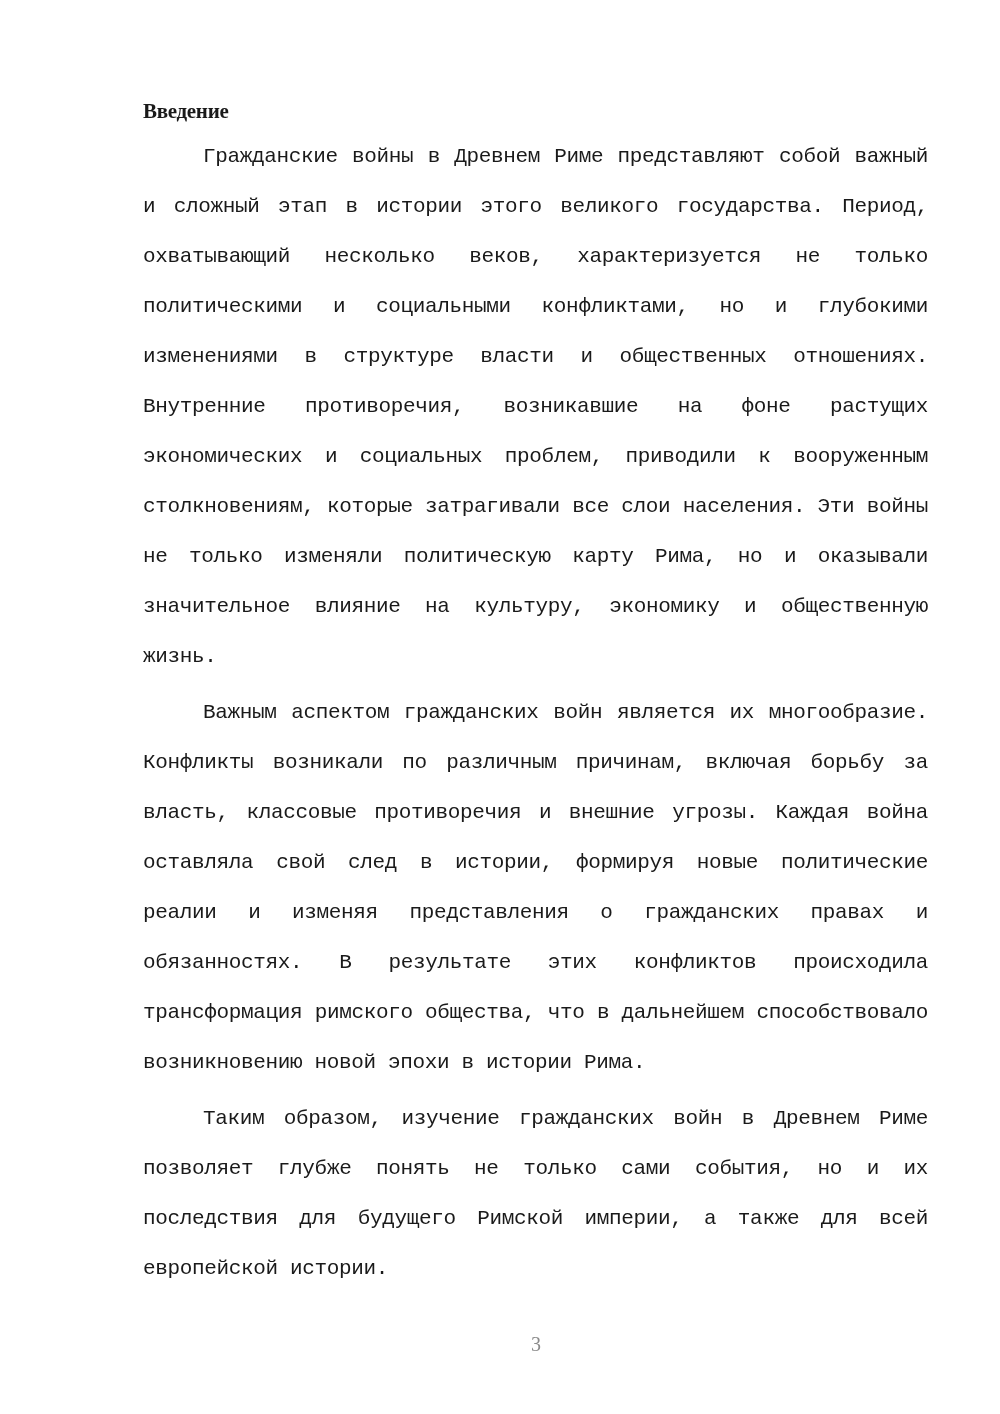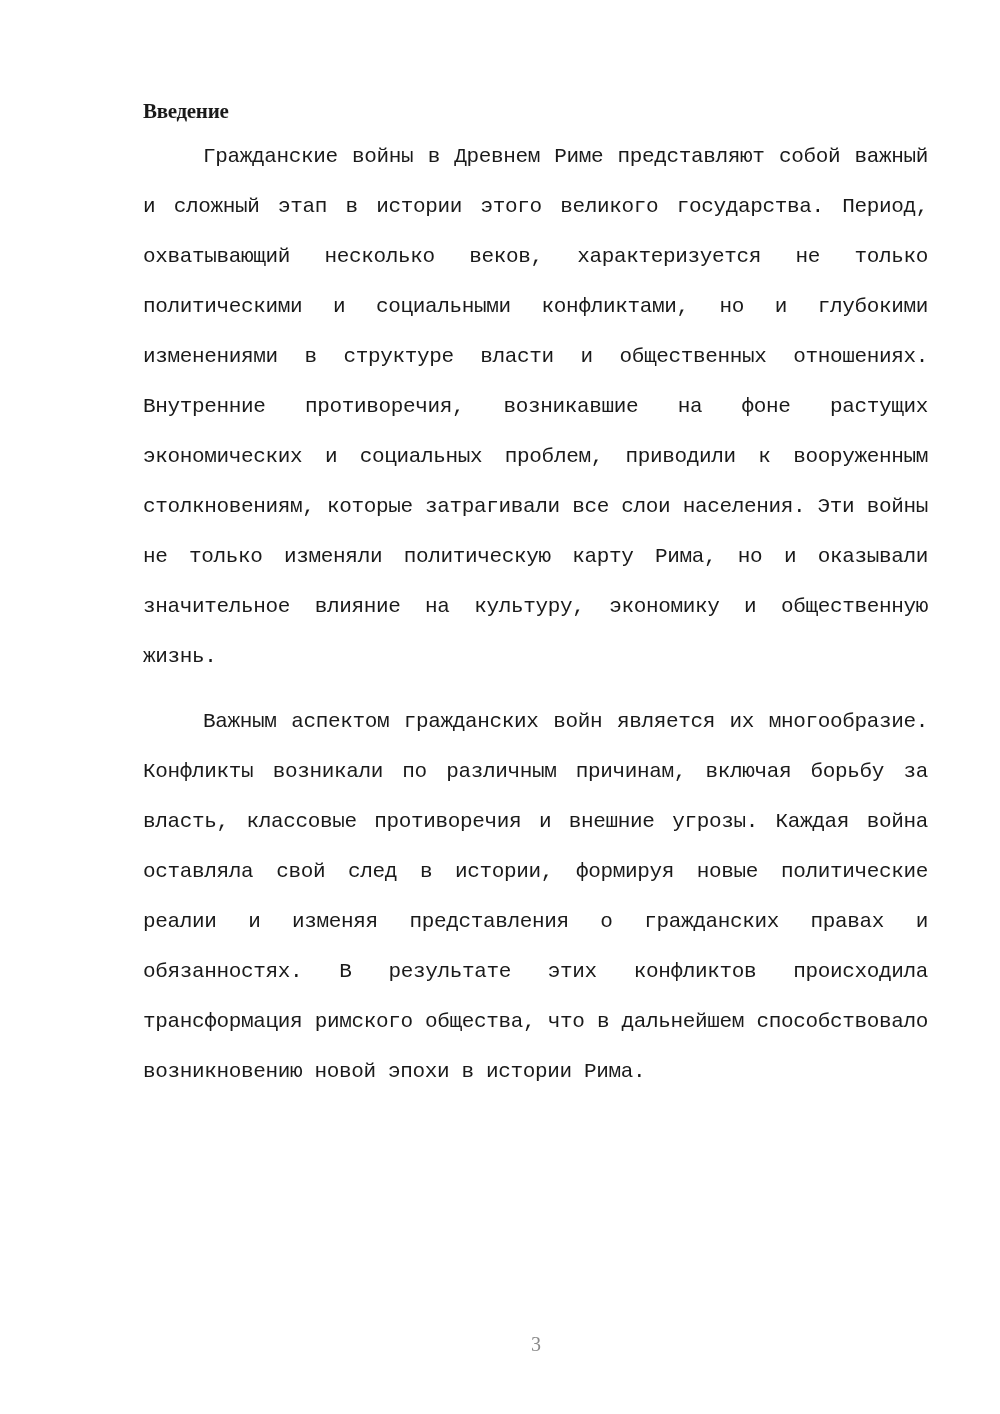--- a/index.html
+++ b/index.html
@@ -42,36 +42,37 @@
       margin: 0;
       font-size: 21px;
       line-height: 50px;
       text-align: justify;
       text-indent: 60px;
       letter-spacing: -0.35px;
       word-spacing: 0px;
       font-family: Liberation Mono, monospace;
     }
     .para + .para {
-      margin-top: 15px;
+      margin-top: 6px;
     }
     .page-number {
       position: absolute;
       left: 0;
       width: 1072px;
       top: 1333px;
       text-align: center;
       font-size: 20px;
       color: #8a8a8a;
       font-family: "Liberation Serif", serif;
     }
   </style>
 </head>
 <body>
 
 <div class="page">
   <div class="content">
     <h1 class="heading">Введение</h1>
     <p class="para">Гражданские войны в Древнем Риме представляют собой важный и сложный этап в истории этого великого государства. Период, охватывающий несколько веков, характеризуется не только политическими и социальными конфликтами, но и глубокими изменениями в структуре власти и общественных отношениях. Внутренние противоречия, возникавшие на фоне растущих экономических и социальных проблем, приводили к вооруженным столкновениям, которые затрагивали все слои населения. Эти войны не только изменяли политическую карту Рима, но и оказывали значительное влияние на культуру, экономику и общественную жизнь.</p>
     <p class="para">Важным аспектом гражданских войн является их многообразие. Конфликты возникали по различным причинам, включая борьбу за власть, классовые противоречия и внешние угрозы. Каждая война оставляла свой след в истории, формируя новые политические реалии и изменяя представления о гражданских правах и обязанностях. В результате этих конфликтов происходила трансформация римского общества, что в дальнейшем способствовало возникновению новой эпохи в истории Рима.</p>
+    <p class="para">Таким образом, изучение гражданских войн в Древнем Риме позволяет глубже понять не только сами события, но и их последствия для будущего Римской империи, а также для всей европейской истории.</p>
   </div>
   <div class="page-number">3</div>
 </div>
 
 </body></html>

